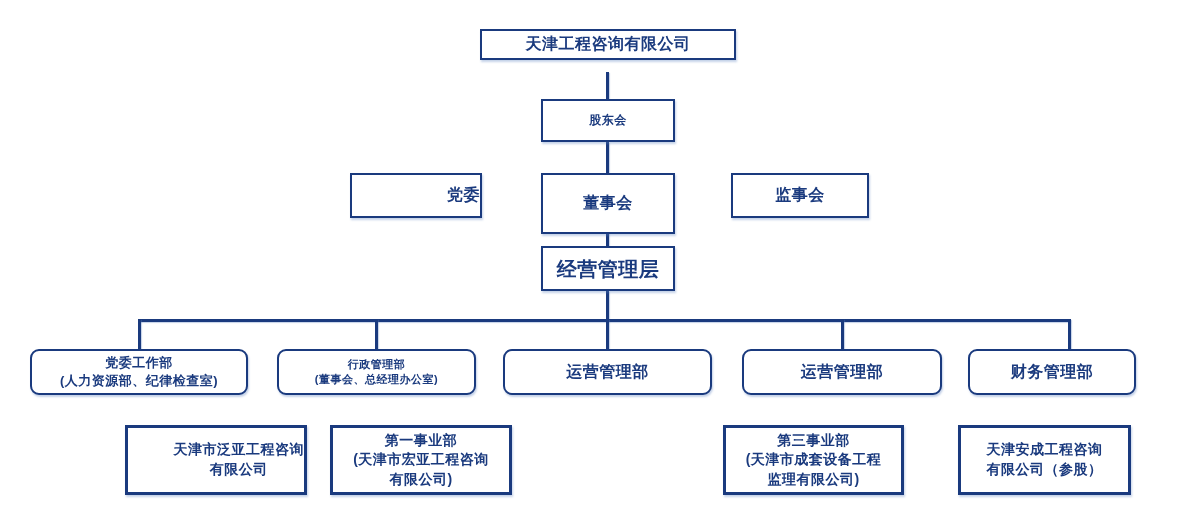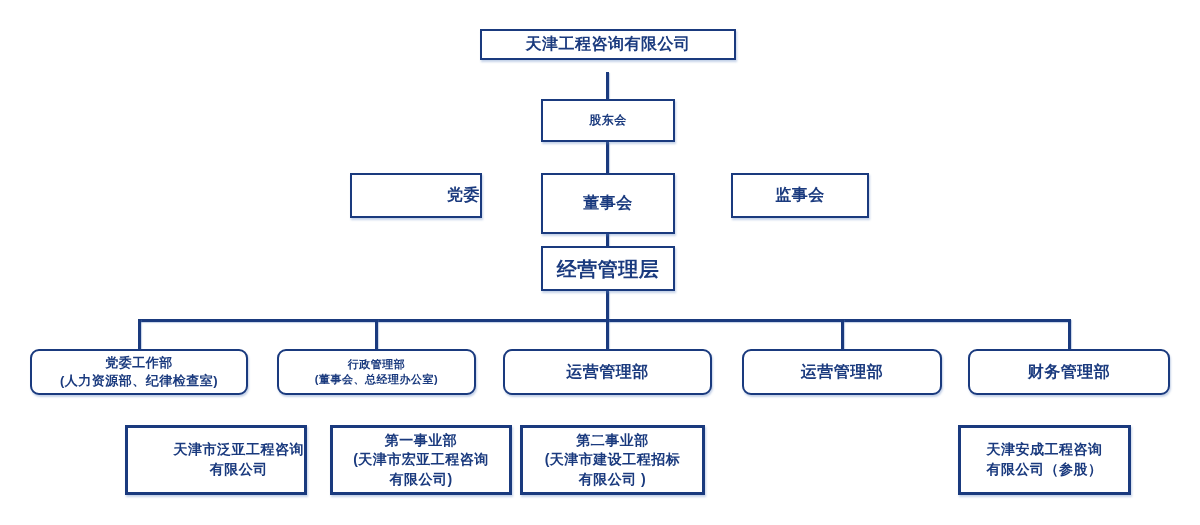--- a/index.html
+++ b/index.html
@@ -28,21 +28,21 @@
   #n-board       {left:541px;top:173px;width:134px;height:61px;font-size:16px;}
   #n-supervisory {left:731px;top:173px;width:138px;height:45px;font-size:16px;align-items:center;}
   #n-management  {left:541px;top:246px;width:134px;height:45px;font-size:20px;}
 
   
   .dept{top:349px;height:46px;border-radius:9px;}
   #d-0{left:30px; width:218px;font-size:13px;}
   #d-1{left:277px;width:199px;font-size:11px;}
   #d-2{left:503px;width:209px;font-size:16px;}
   #d-3{left:742px;width:200px;font-size:16px;}
-  #d-4{left:968px;width:202px;font-size:16px;}
+  #d-4{left:968px;width:168px;font-size:16px;}
 
   
   .sub{top:425px;height:70px;border-width:3px;font-size:14px;}
   #s-0{left:125px;width:182px;justify-content:flex-end;}
   #s-1{left:330px;width:182px;}
   #s-2{left:520px;width:185px;}
   #s-3{left:723px;width:181px;}
   #s-4{left:958px;width:173px;}
 
   
@@ -113,23 +113,23 @@
 
   <div class="box sub" id="s-0">
     <span class="lbl">天津市泛亚工程咨询
 有限公司</span>
   </div>
   <div class="box sub" id="s-1">
     <span class="lbl">第一事业部
 (天津市宏亚工程咨询
 有限公司)</span>
   </div>
-  <div class="box sub" id="s-2">
-    <span class="lbl">第二事业部
-(天津市建设工程招标
-有限公司 )</span>
+  <div class="box sub" id="s-3">
+    <span class="lbl">第三事业部
+(天津市成套设备工程
+监理有限公司)</span>
   </div>
   <div class="box sub" id="s-4">
     <span class="lbl">天津安成工程咨询
 有限公司（参股）</span>
   </div>
 
 </div>
 
 </body></html>

